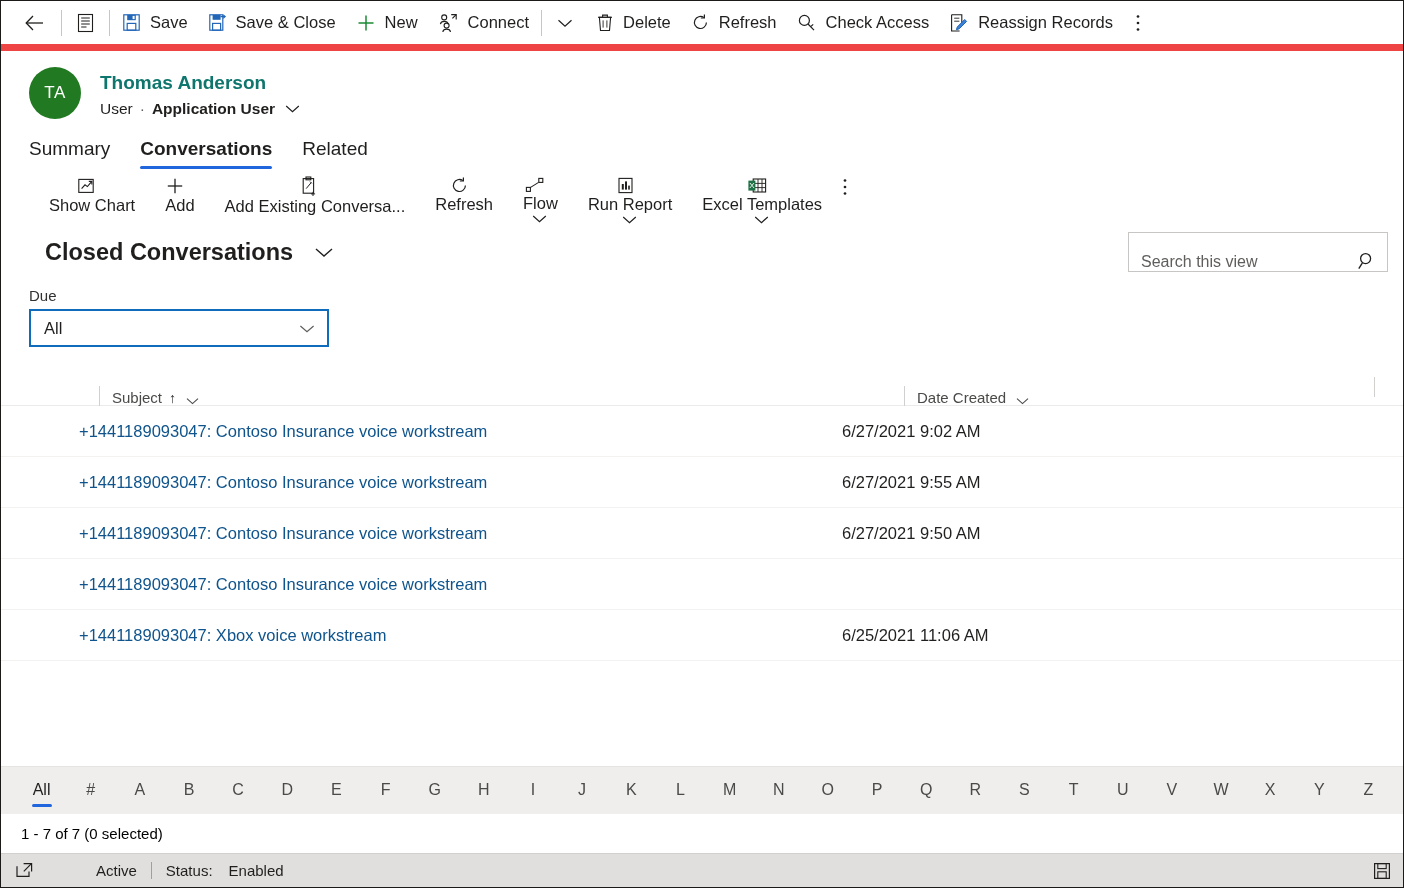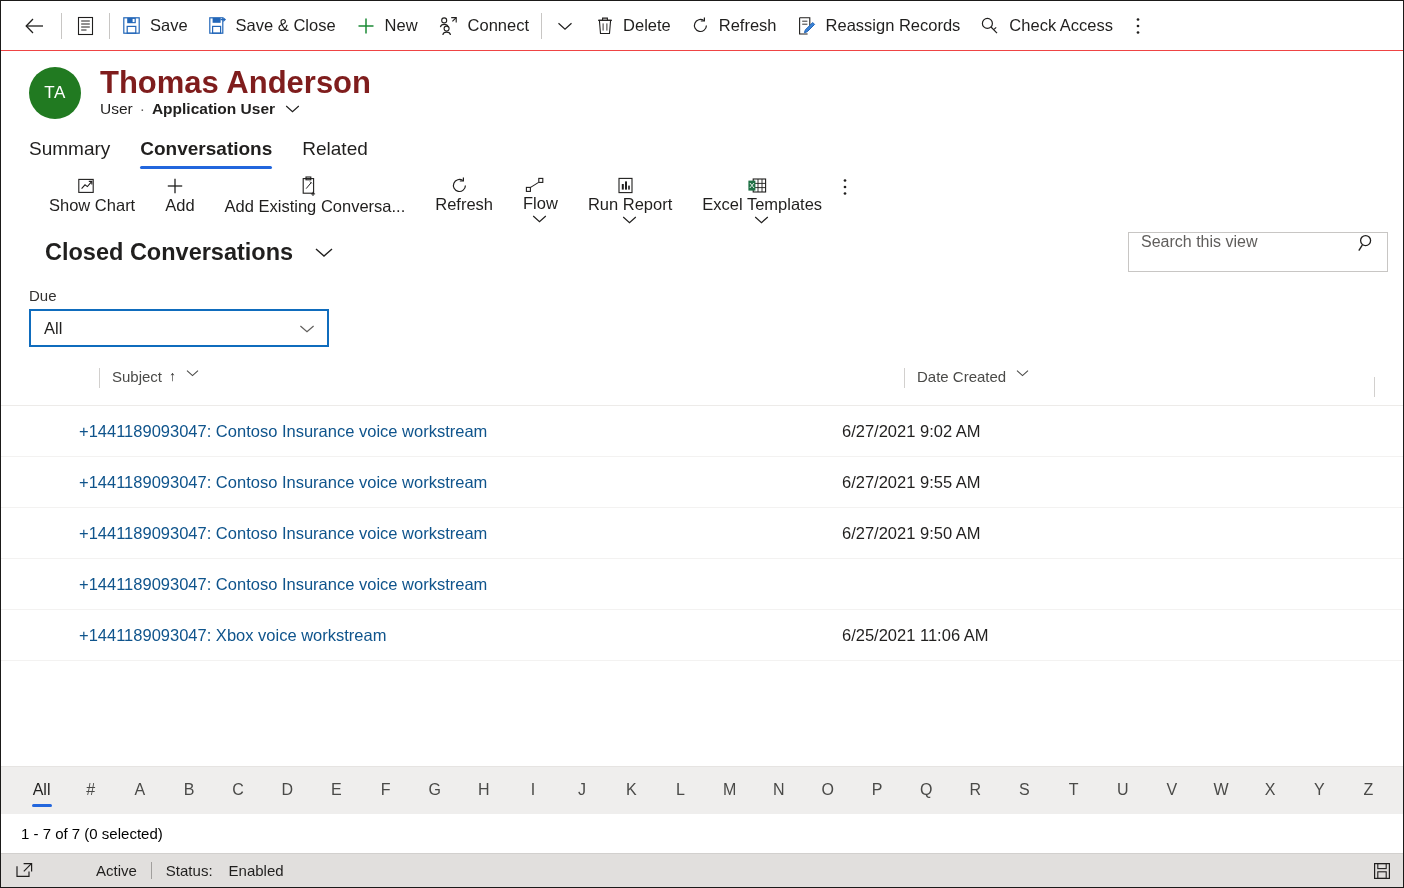--- a/index.html
+++ b/index.html
@@ -18,21 +18,21 @@
     display: flex;
     flex-direction: column;
   }
 
   
   .cmdbar {
     height: 50px;
     flex: 0 0 50px;
     display: flex;
     align-items: center;
-    border-bottom: 1px solid #ef4444;
+    border-bottom: 7px solid #ef4444;
     background: #fff;
     padding-left: 6px;
   }
   .cmd-item {
     display: flex;
     align-items: center;
     height: 44px;
     padding: 0 10px;
     font-size: 16.5px;
     color: #201f1e;
@@ -56,21 +56,21 @@
   .avatar {
     width: 52px; height: 52px; border-radius: 50%;
     background: #217a21;
     color: #fff;
     display: flex; align-items: center; justify-content: center;
     font-size: 17px; letter-spacing: .5px;
     flex: 0 0 52px;
   }
   .rec-titles { margin-left: 19px; }
   .rec-name {
-    font-size: 31px; font-weight: bold; color: #7f1d1d; line-height: 28px;
+    font-size: 19px; font-weight: bold; color: #0f766e; line-height: 28px;
   }
   .rec-sub {
     display: flex; align-items: center;
     font-size: 15.5px; color: #201f1e; margin-top: 3px;
   }
   .rec-sub .sep { margin: 0 7px; color: #605e5c; }
   .rec-sub .strong { font-weight: bold; }
   .rec-sub .chev { margin-left: 9px; display: inline-flex; }
 
   
@@ -128,21 +128,21 @@
   .viewtitle {
     font-size: 23.5px; font-weight: bold; color: #201f1e;
     white-space: nowrap;
   }
   .viewchev { margin-left: 20px; display: inline-flex; cursor: pointer; }
   .spacer { flex: 1 1 auto; }
   .searchbox {
     width: 260px; height: 40px;
     border: 1px solid #c8c6c4;
     background: #fff;
-    display: flex; align-items: flex-start;
+    display: flex; align-items: flex-end;
     padding: 0 10px 0 12px;
     gap: 6px;
   }
   .searchbox input {
     flex: 1 1 auto;
     border: 0; outline: 0;
     font-size: 16px; color: #201f1e;
     font-family: "Liberation Sans", sans-serif;
     background: transparent;
   }
@@ -176,21 +176,21 @@
   }
   .grid-head {
     flex: 0 0 38px;
     height: 38px;
     display: flex; align-items: center;
     border-bottom: 1px solid #edebe9;
     padding-left: 28px;
     position: relative;
   }
   .hcell {
-    display: flex; align-items: flex-start;
+    display: flex; align-items: flex-end;
     font-size: 15px; color: #4a4a48;
     height: 38px;
     position: relative;
     cursor: pointer;
     padding-left: 35px;
   }
   .hcell .hdiv {
     width: 1px; height: 20px; background: #d2d0ce;
     margin-right: 12px;
   }
@@ -400,39 +400,39 @@
           <path d="M15.4 9.5 a6 6 0 1 1 -2.6 -4.95" fill="none" stroke="#201f1e" stroke-width="1.2"></path>
           <path d="M13.4 1.4 v3.6 h-3.6" fill="none" stroke="#201f1e" stroke-width="1.2"></path>
         </svg>
       </span>
       <span class="cmd-label">Refresh</span>
     </div>
 
     <div class="cmd-item">
       <span class="ico">
         <svg width="20" height="20" viewBox="0 0 20 20">
+          <circle cx="7.4" cy="7.4" r="5" fill="none" stroke="#201f1e" stroke-width="1.2"></circle>
+          <line x1="11" y1="11" x2="17" y2="17.2" stroke="#201f1e" stroke-width="1.2"></line>
+          <path d="M14 13.4 l2.2 -2" fill="none" stroke="#201f1e" stroke-width="1.2"></path>
+        </svg>
+      </span>
+      <span class="cmd-label">Check Access</span>
+    </div>
+
+    <div class="cmd-item">
+      <span class="ico">
+        <svg width="20" height="20" viewBox="0 0 20 20">
           <path d="M2.6 1.8 h10.2 v10 " fill="none" stroke="#201f1e" stroke-width="1.1"></path>
           <path d="M2.6 1.8 v16.2 h8" fill="none" stroke="#201f1e" stroke-width="1.1"></path>
           <line x1="5.2" y1="5.2" x2="10.4" y2="5.2" stroke="#201f1e" stroke-width=".9"></line>
           <line x1="5.2" y1="8.2" x2="10.4" y2="8.2" stroke="#201f1e" stroke-width=".9"></line>
           <path d="M17.6 8.4 l-7.4 7.4 l-2.8 .9 l.9 -2.8 l7.4 -7.4 Z" fill="#3b82d6" stroke="#2266b8" stroke-width="1"></path>
         </svg>
       </span>
       <span class="cmd-label">Reassign Records</span>
-    </div>
-
-    <div class="cmd-item">
-      <span class="ico">
-        <svg width="20" height="20" viewBox="0 0 20 20">
-          <circle cx="7.4" cy="7.4" r="5" fill="none" stroke="#201f1e" stroke-width="1.2"></circle>
-          <line x1="11" y1="11" x2="17" y2="17.2" stroke="#201f1e" stroke-width="1.2"></line>
-          <path d="M14 13.4 l2.2 -2" fill="none" stroke="#201f1e" stroke-width="1.2"></path>
-        </svg>
-      </span>
-      <span class="cmd-label">Check Access</span>
     </div>
 
     <div class="cmd-item cmd-icononly">
       <span class="ico">
         <svg width="6" height="22" viewBox="0 0 6 22">
           <circle cx="3" cy="4.5" r="1.35" fill="#201f1e"></circle>
           <circle cx="3" cy="11" r="1.35" fill="#201f1e"></circle>
           <circle cx="3" cy="17.5" r="1.35" fill="#201f1e"></circle>
         </svg>
       </span>

